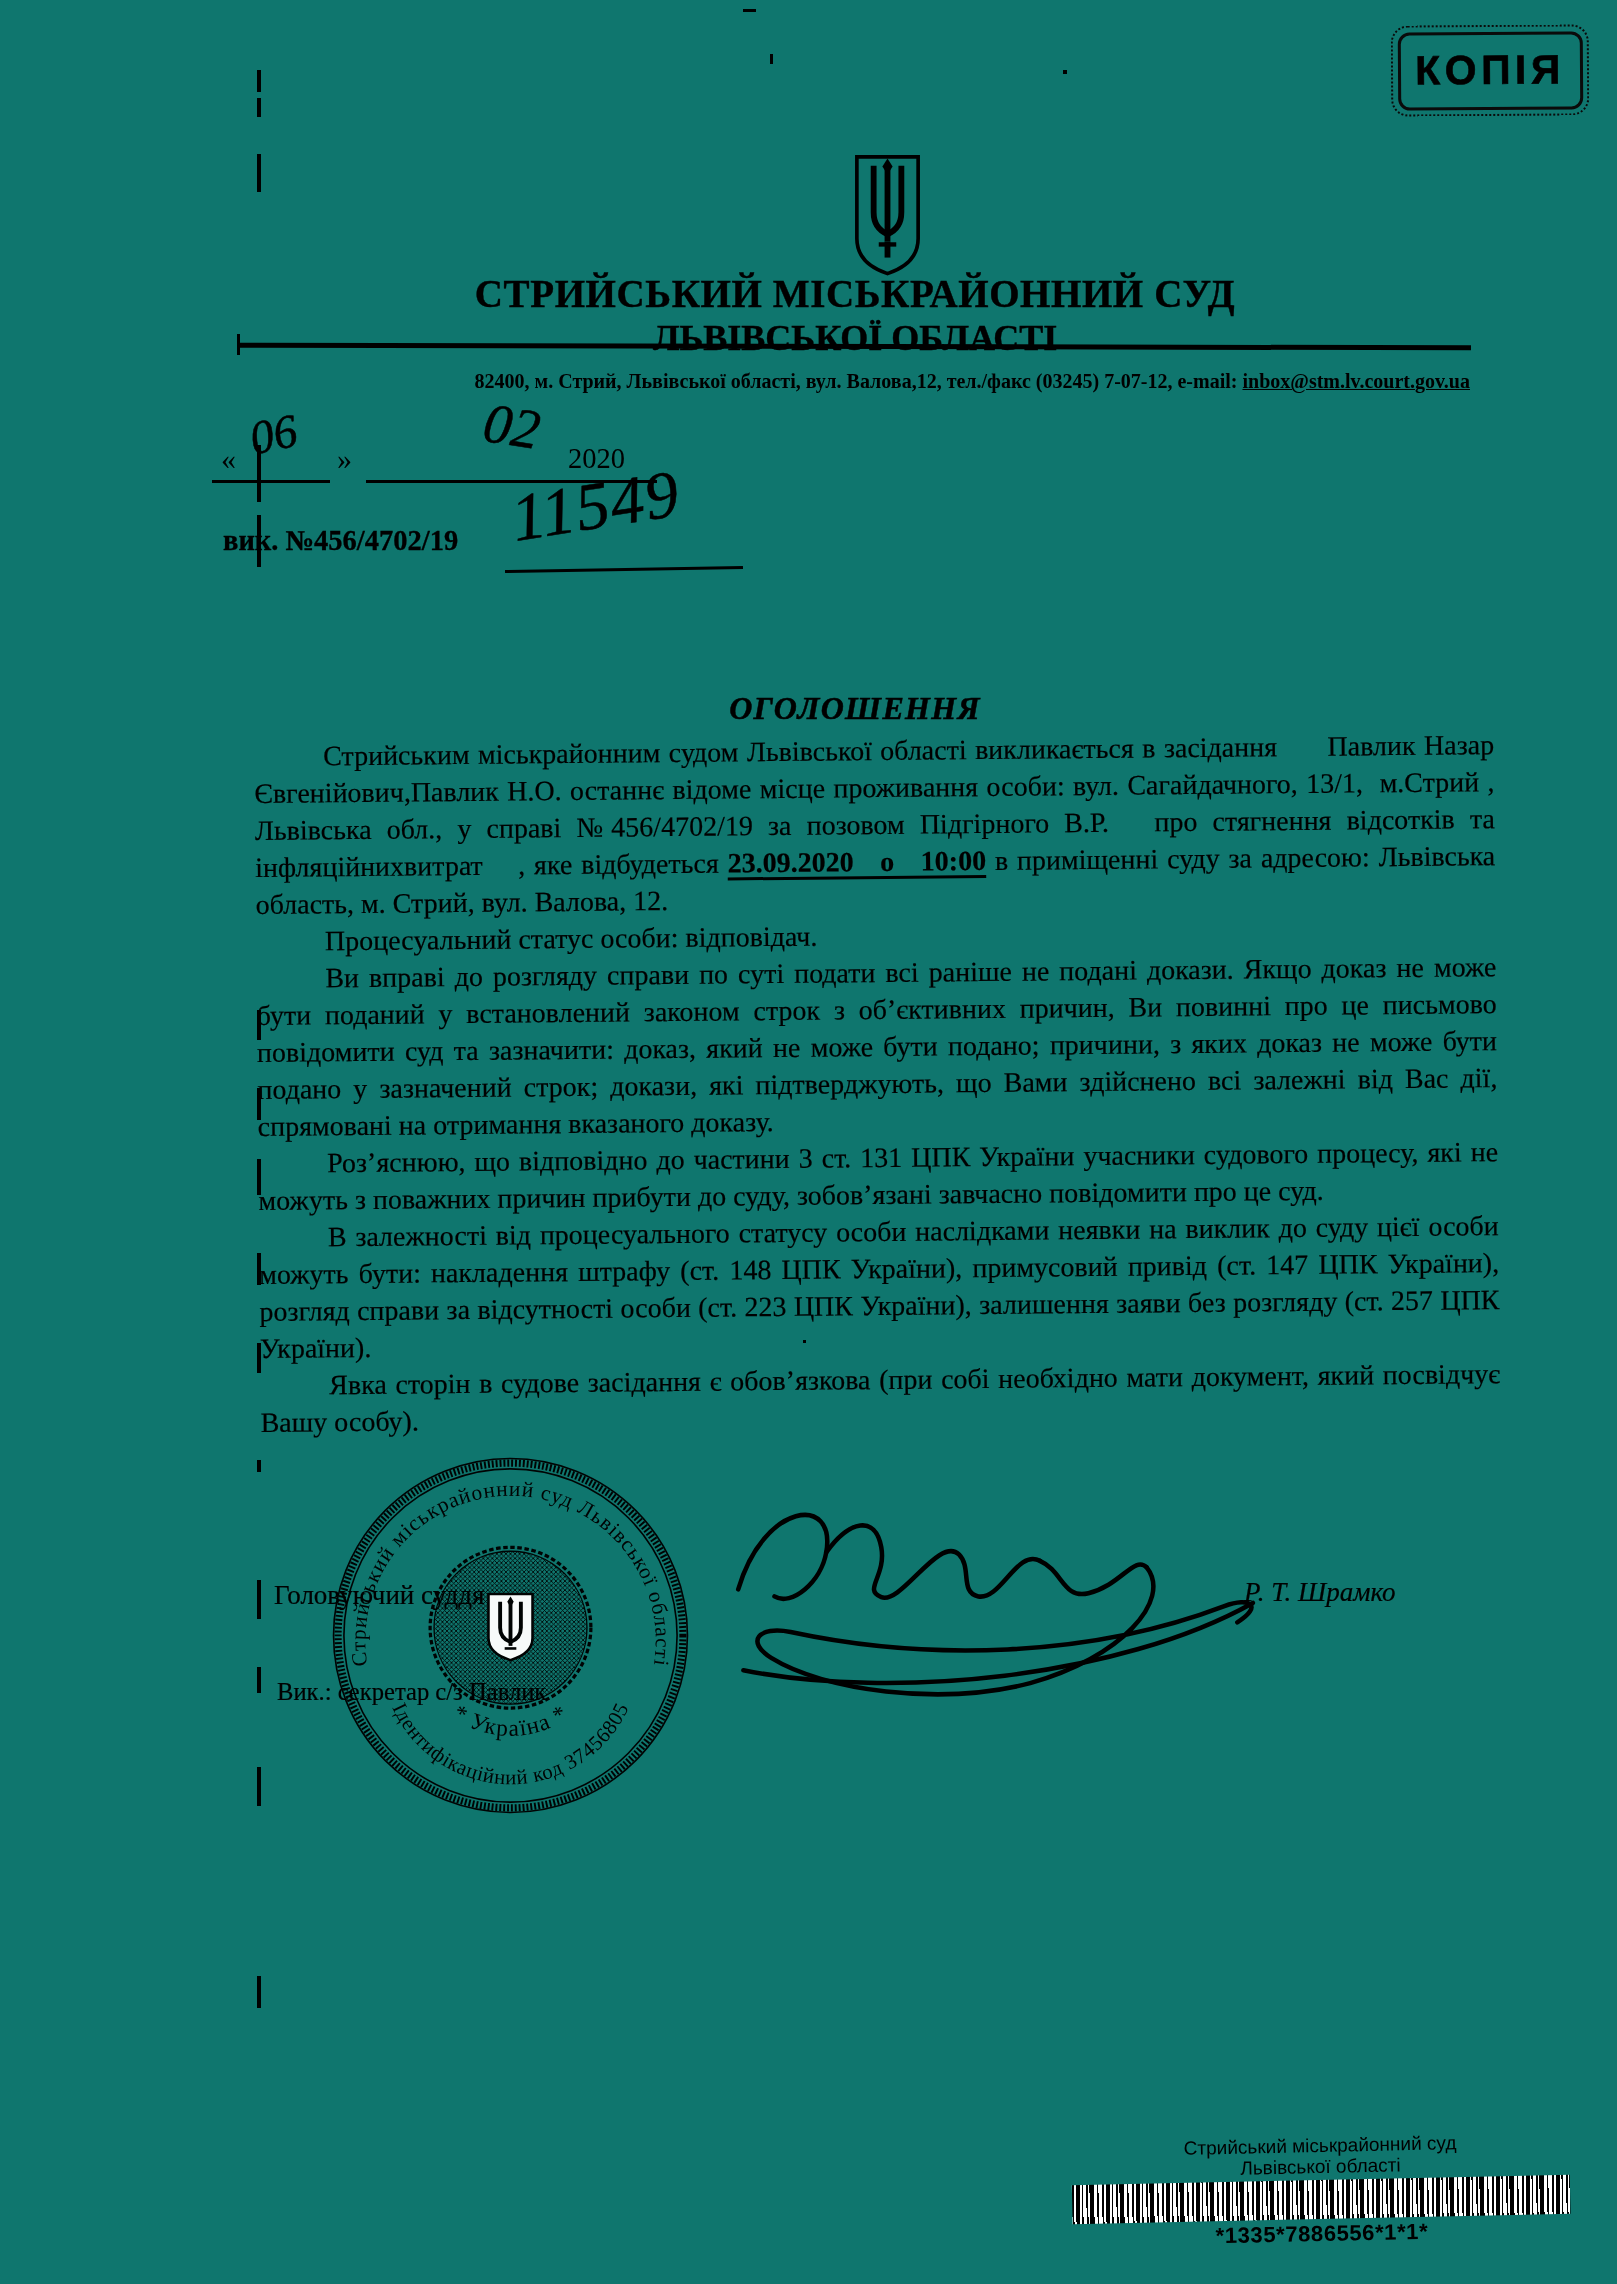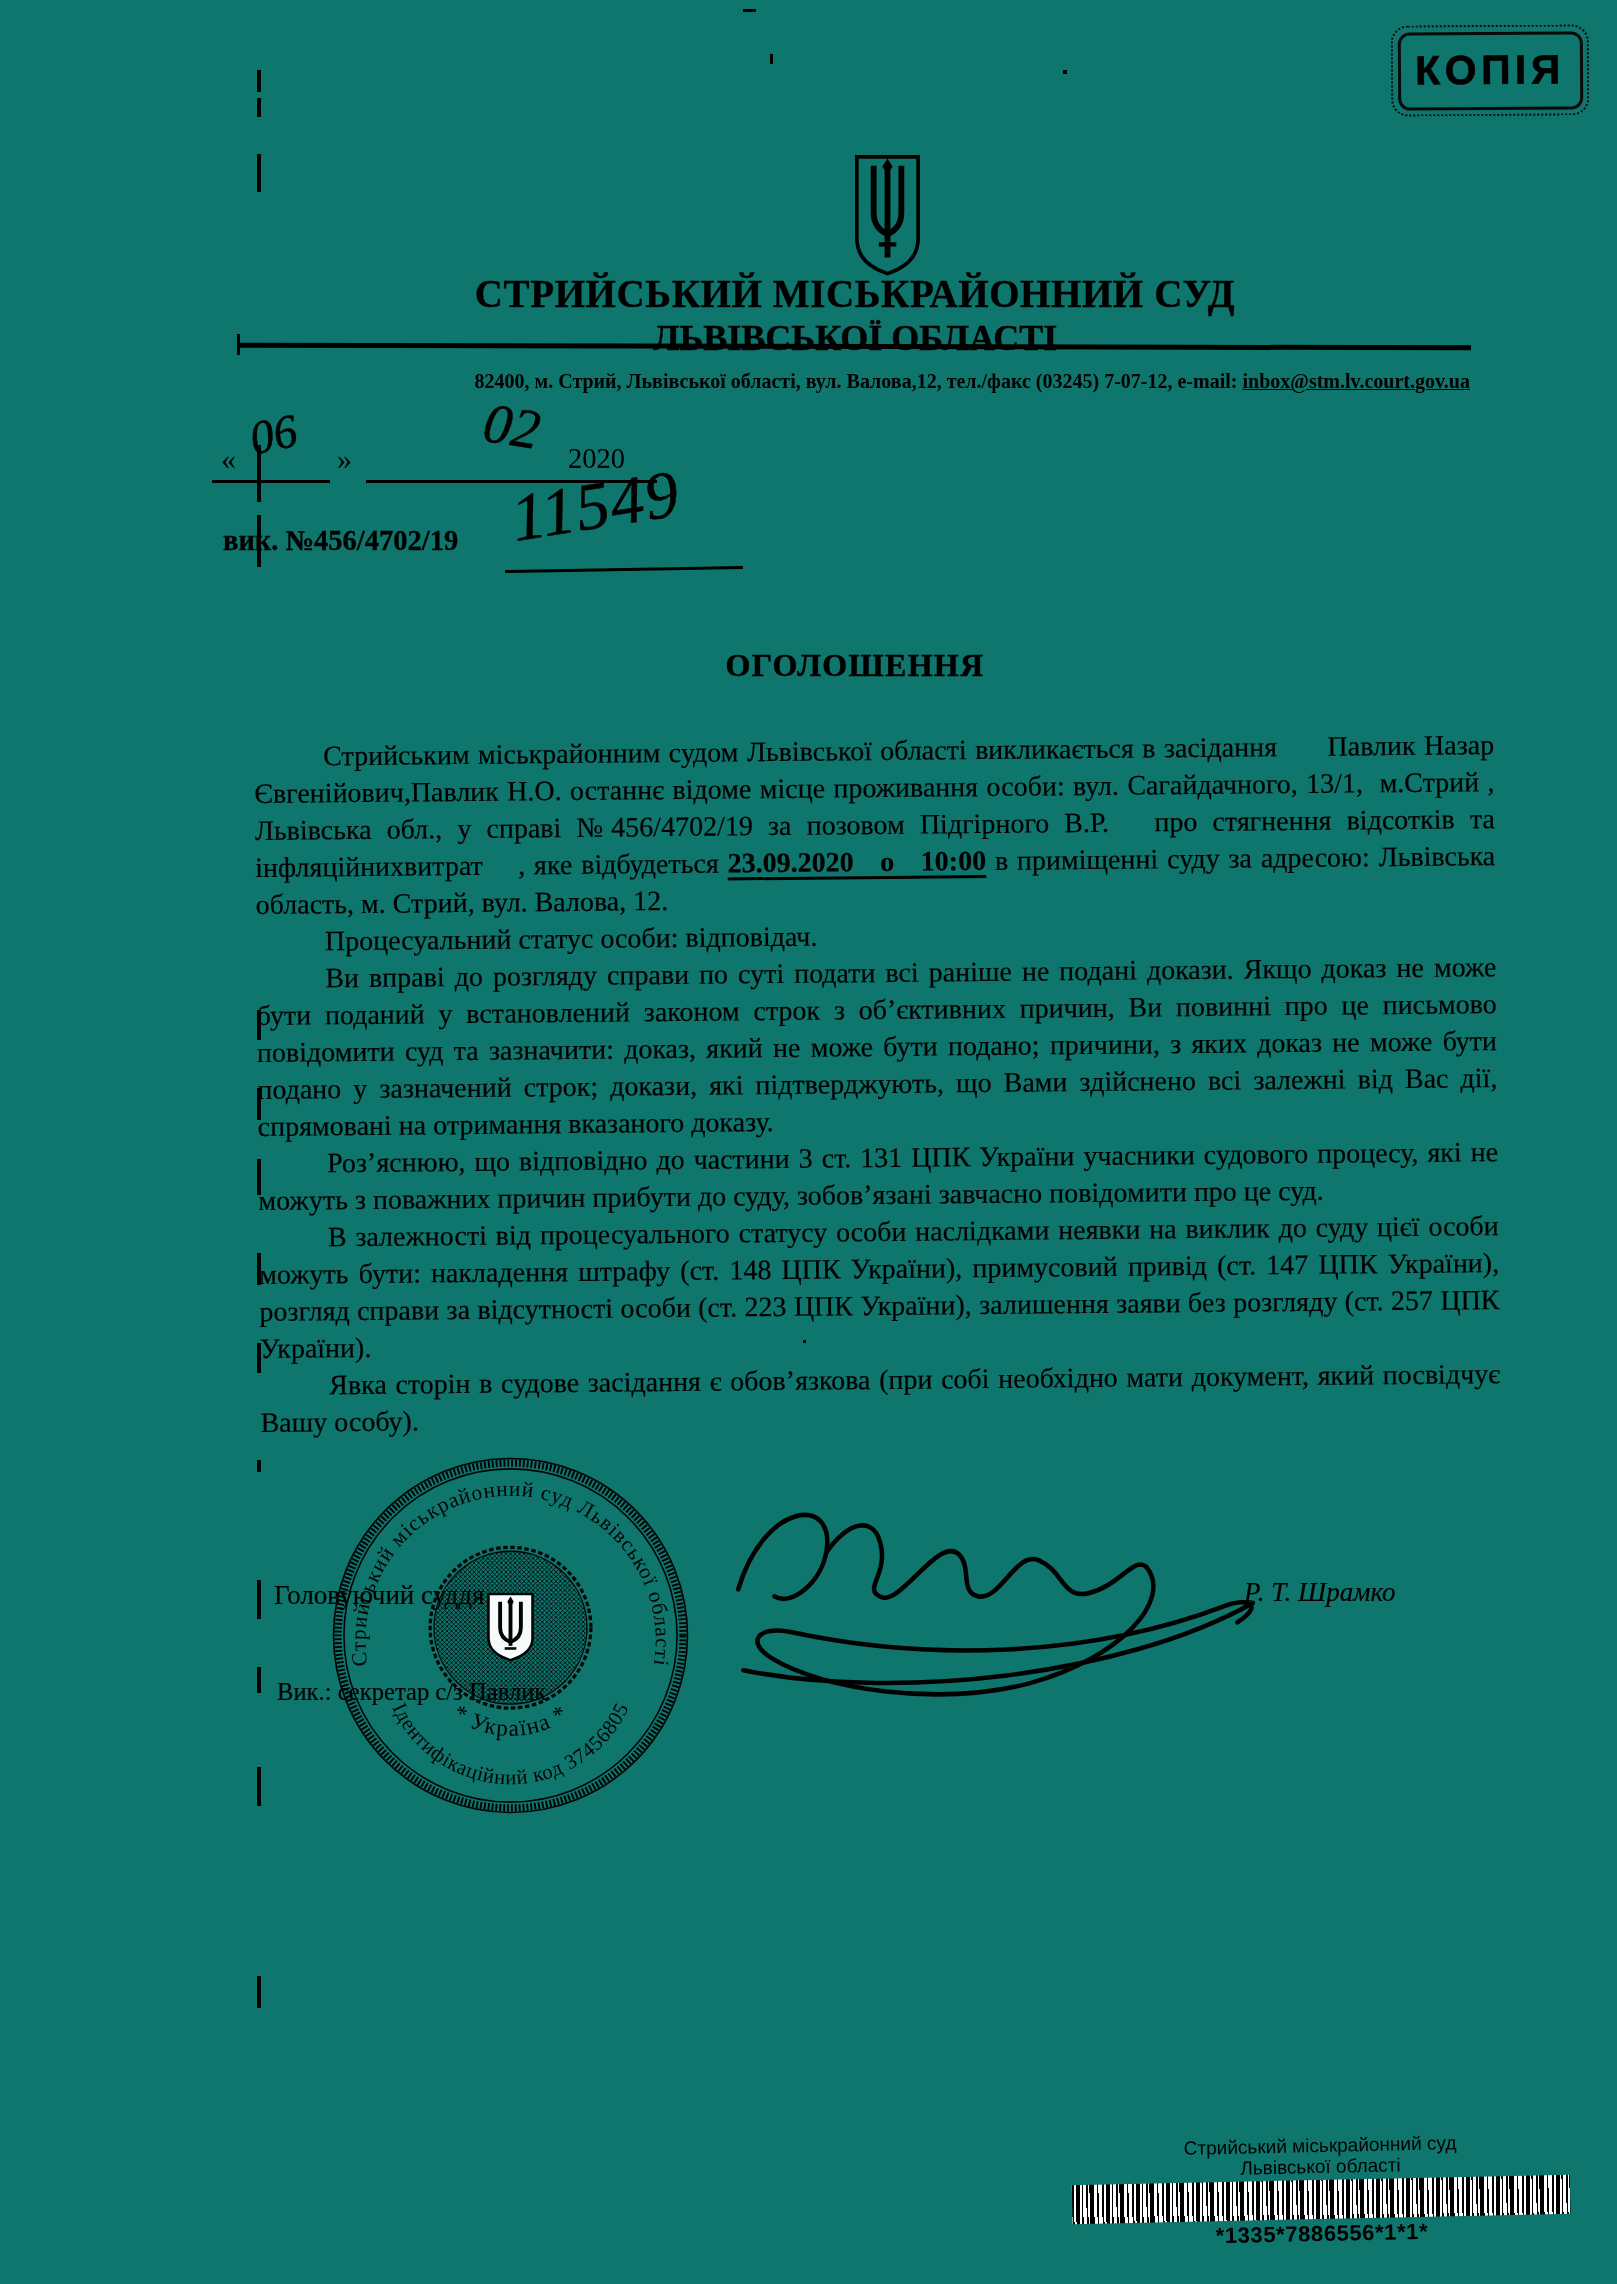--- a/index.html
+++ b/index.html
@@ -31,22 +31,22 @@
   .q{position:absolute;font-size:30px;}
   .uline{position:absolute;height:3.2px;background:#000;}
   .hand{font-style:italic;font-weight:normal;-webkit-text-stroke:0.5px #000;}
   .hand-day{position:absolute;left:250px;top:407px;font-size:47px;transform:rotate(-12deg);}
   .hand-month{position:absolute;left:484px;top:394px;font-size:56px;transform:rotate(9deg);}
   .year{position:absolute;left:568px;top:443px;font-size:28.5px;}
   .outgoing{position:absolute;left:223px;top:525px;font-size:28.5px;font-weight:bold;-webkit-text-stroke:0.3px #000;}
   .hand-num{position:absolute;left:511px;top:467px;font-size:67px;transform:rotate(-9deg);letter-spacing:1.3px;}
 
   
-  .title{position:absolute;left:240px;top:647px;width:1230px;text-align:center;
-    font-size:32px;font-weight:bold;letter-spacing:1.3px;-webkit-text-stroke:0.5px #000;}
+  .title{position:absolute;left:240px;top:690px;width:1230px;text-align:center;
+    font-size:32px;font-weight:bold;letter-spacing:1.3px;font-style:italic;-webkit-text-stroke:0.5px #000;}
   .body{position:absolute;left:254px;top:738px;width:1240px;transform:rotate(-0.55deg);
     transform-origin:0 0;font-size:28px;line-height:37px;text-align:justify;-webkit-text-stroke:0.2px #000;}
   .body p{margin:0;text-indent:69px;white-space:pre-wrap;}
   .dt{font-weight:bold;text-decoration:underline;text-decoration-thickness:3.2px;text-underline-offset:4.5px;}
 
   
   .judge-title{position:absolute;left:274px;top:1580px;font-size:27px;-webkit-text-stroke:0.2px #000;}
   .judge-name{position:absolute;left:1244px;top:1577px;font-size:27px;font-style:italic;-webkit-text-stroke:0.2px #000;}
   .clerk{position:absolute;left:277px;top:1678px;font-size:24.6px;-webkit-text-stroke:0.2px #000;}
   .seal{position:absolute;left:329px;top:1454px;width:363px;height:363px;opacity:0.97;}

